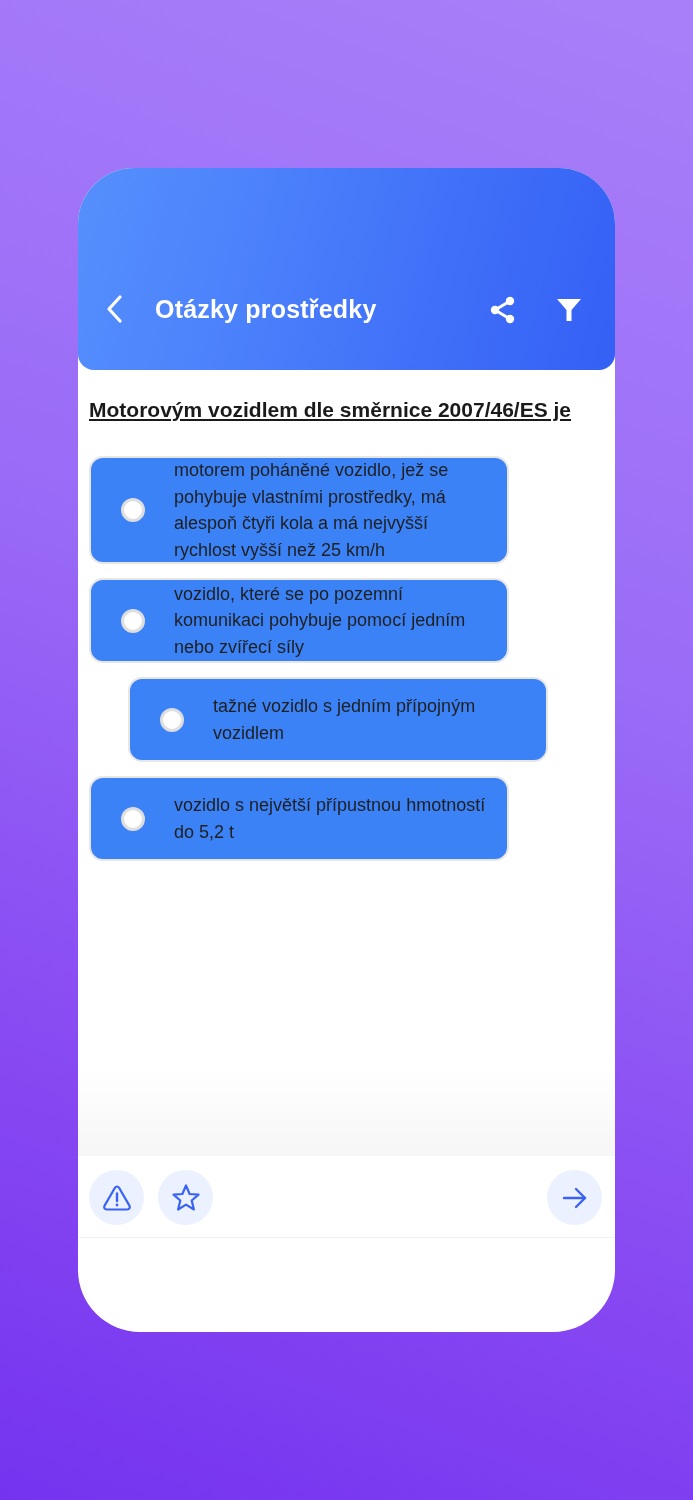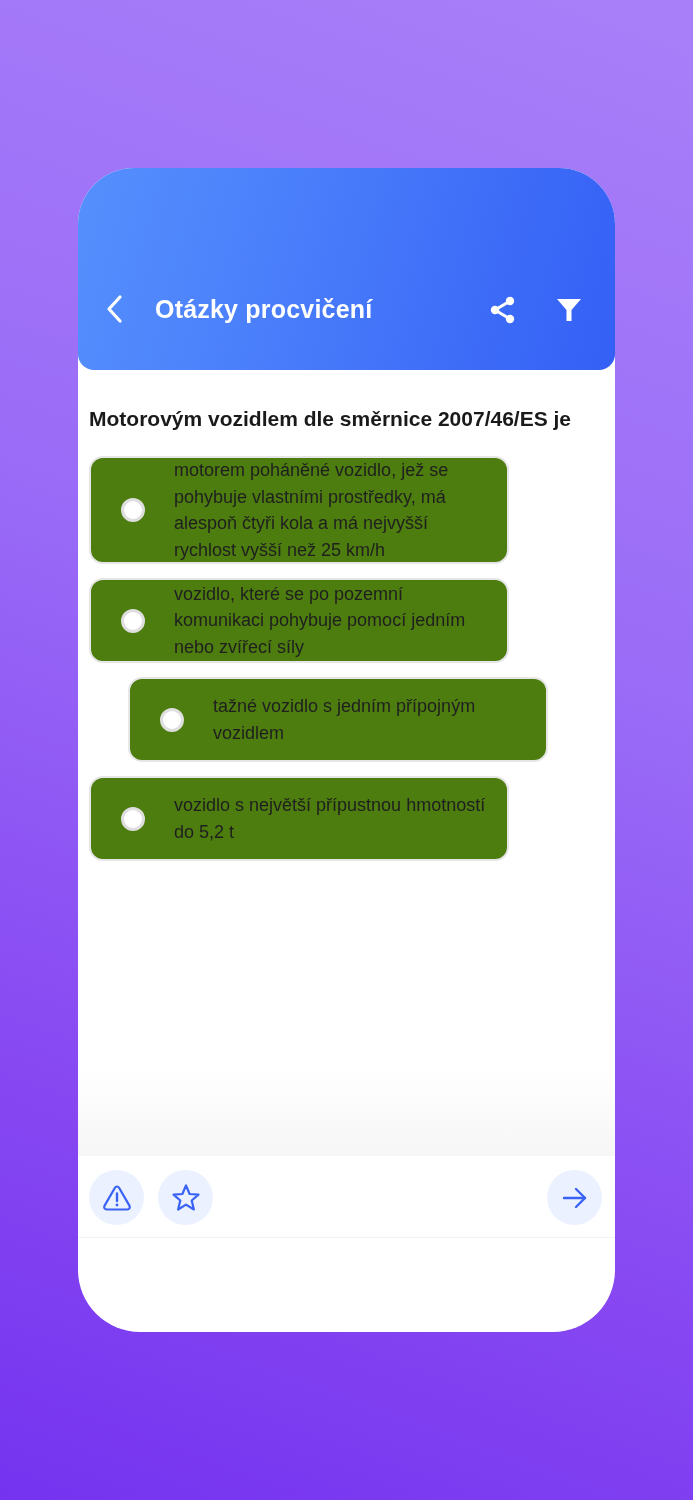--- a/index.html
+++ b/index.html
@@ -43,33 +43,34 @@
     display: flex; align-items: center; justify-content: center;
     cursor: pointer;
   }
   .filter-btn {
     position: absolute; left: 474px; top: 125px;
     width: 34px; height: 34px;
     display: flex; align-items: center; justify-content: center;
     cursor: pointer;
   }
   .question {
-    position: absolute; left: 11px; top: 236px;
+    position: absolute; left: 11px; top: 227px;
     width: 520px;
     font-size: 21px; font-weight: 700;
     color: #1a1a1a;
     line-height: 30px;
     white-space: nowrap;
+    text-decoration: underline;
   }
   .answer {
     position: absolute; left: 11px;
     width: 420px;
     border: 2px solid #e6e6e6;
     border-radius: 14px;
-    background: #4d7c0f;
+    background: #3b82f6;
     cursor: pointer;
     display: flex; align-items: center;
   }
   .radio {
     position: absolute; left: 30px;
     width: 24px; height: 24px;
     border: 3px solid #dedede;
     border-radius: 50%;
     background: #fff;
   }
@@ -102,21 +103,21 @@
 <body>
 
 <div class="card">
 
   <div class="header">
     <div class="back-btn">
       <svg width="20" height="30" viewBox="0 0 20 30">
         <polyline points="15,3 4,15 15,27" fill="none" stroke="#ffffff" stroke-width="3.2" stroke-linecap="round" stroke-linejoin="round"></polyline>
       </svg>
     </div>
-    <div class="title">Otázky procvičení</div>
+    <div class="title">Otázky prostředky</div>
     <div class="share-btn">
       <svg width="30" height="30" viewBox="0 0 30 30">
         <line x1="22" y1="6" x2="7" y2="15" stroke="#fff" stroke-width="3"></line>
         <line x1="7" y1="15" x2="22" y2="24" stroke="#fff" stroke-width="3"></line>
         <circle cx="22" cy="6" r="4.2" fill="#fff"></circle>
         <circle cx="7" cy="15" r="4.2" fill="#fff"></circle>
         <circle cx="22" cy="24" r="4.2" fill="#fff"></circle>
       </svg>
     </div>
     <div class="filter-btn">

